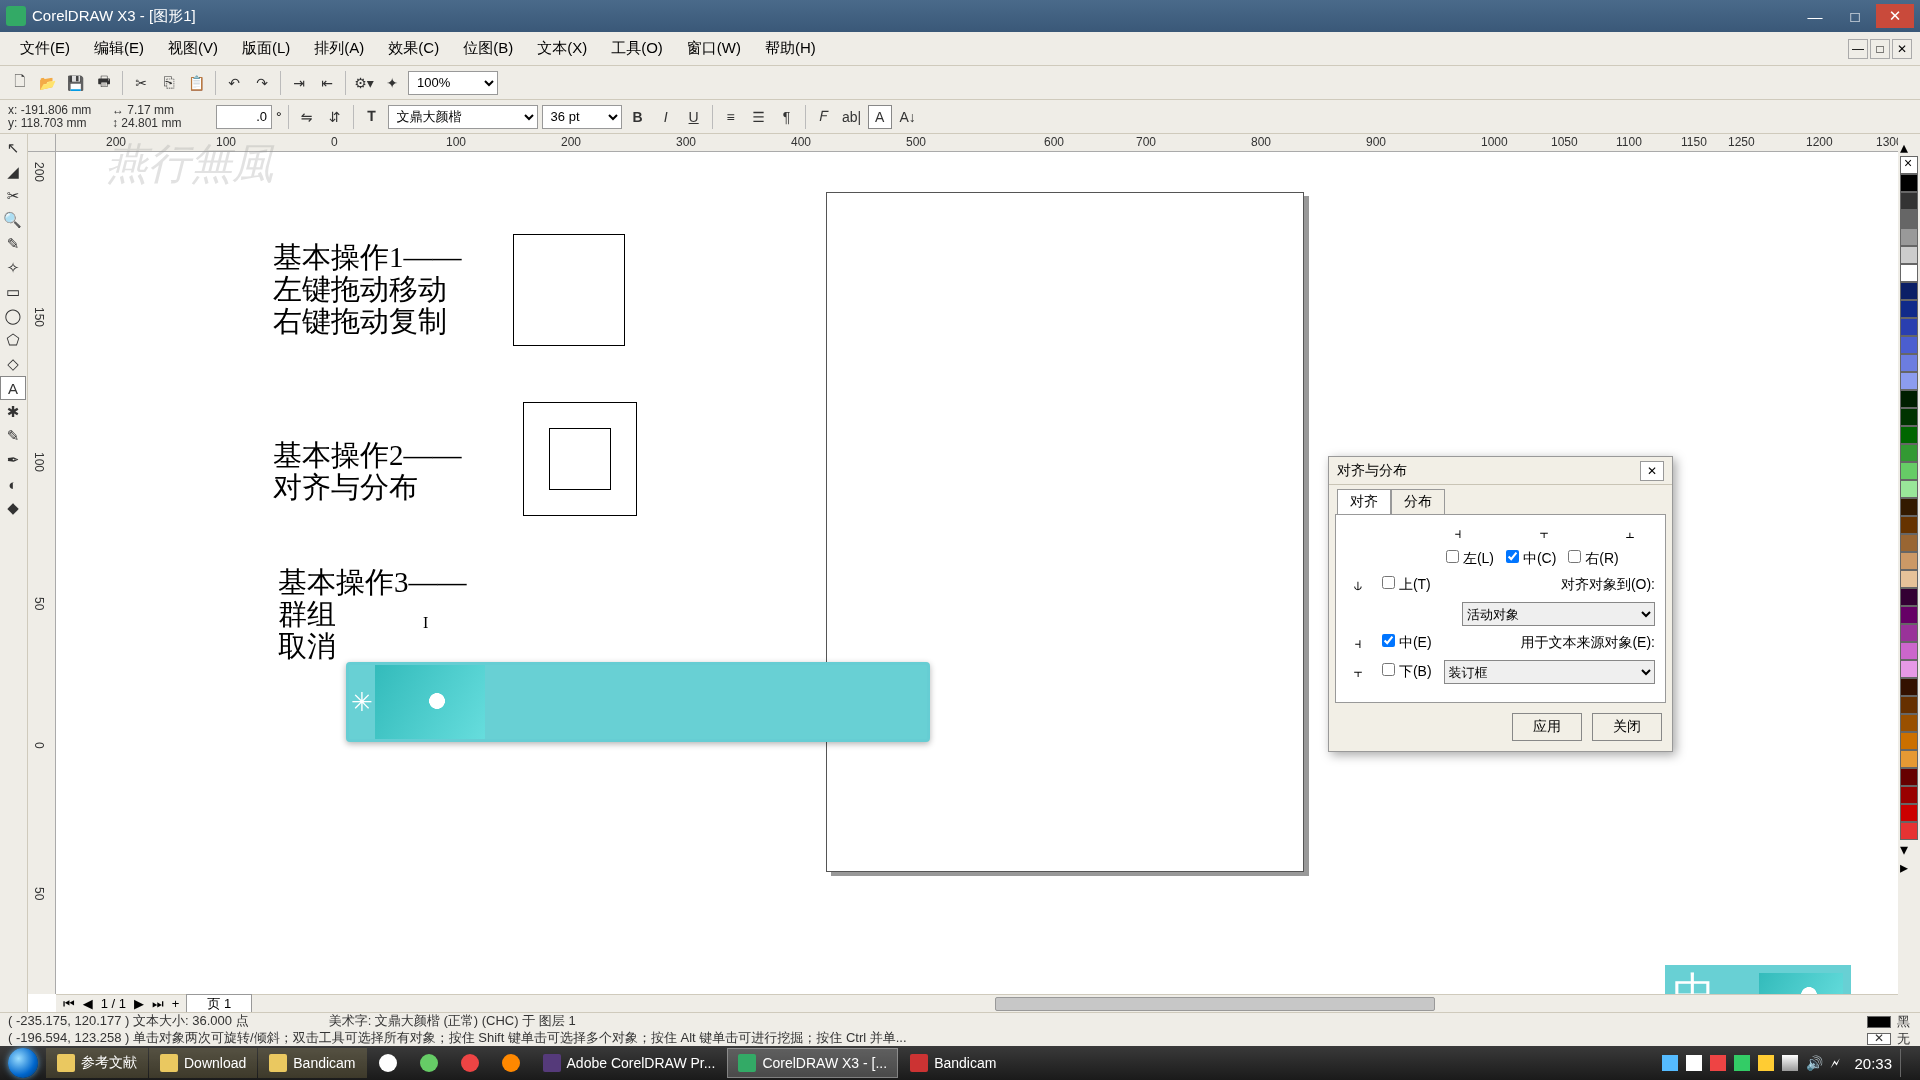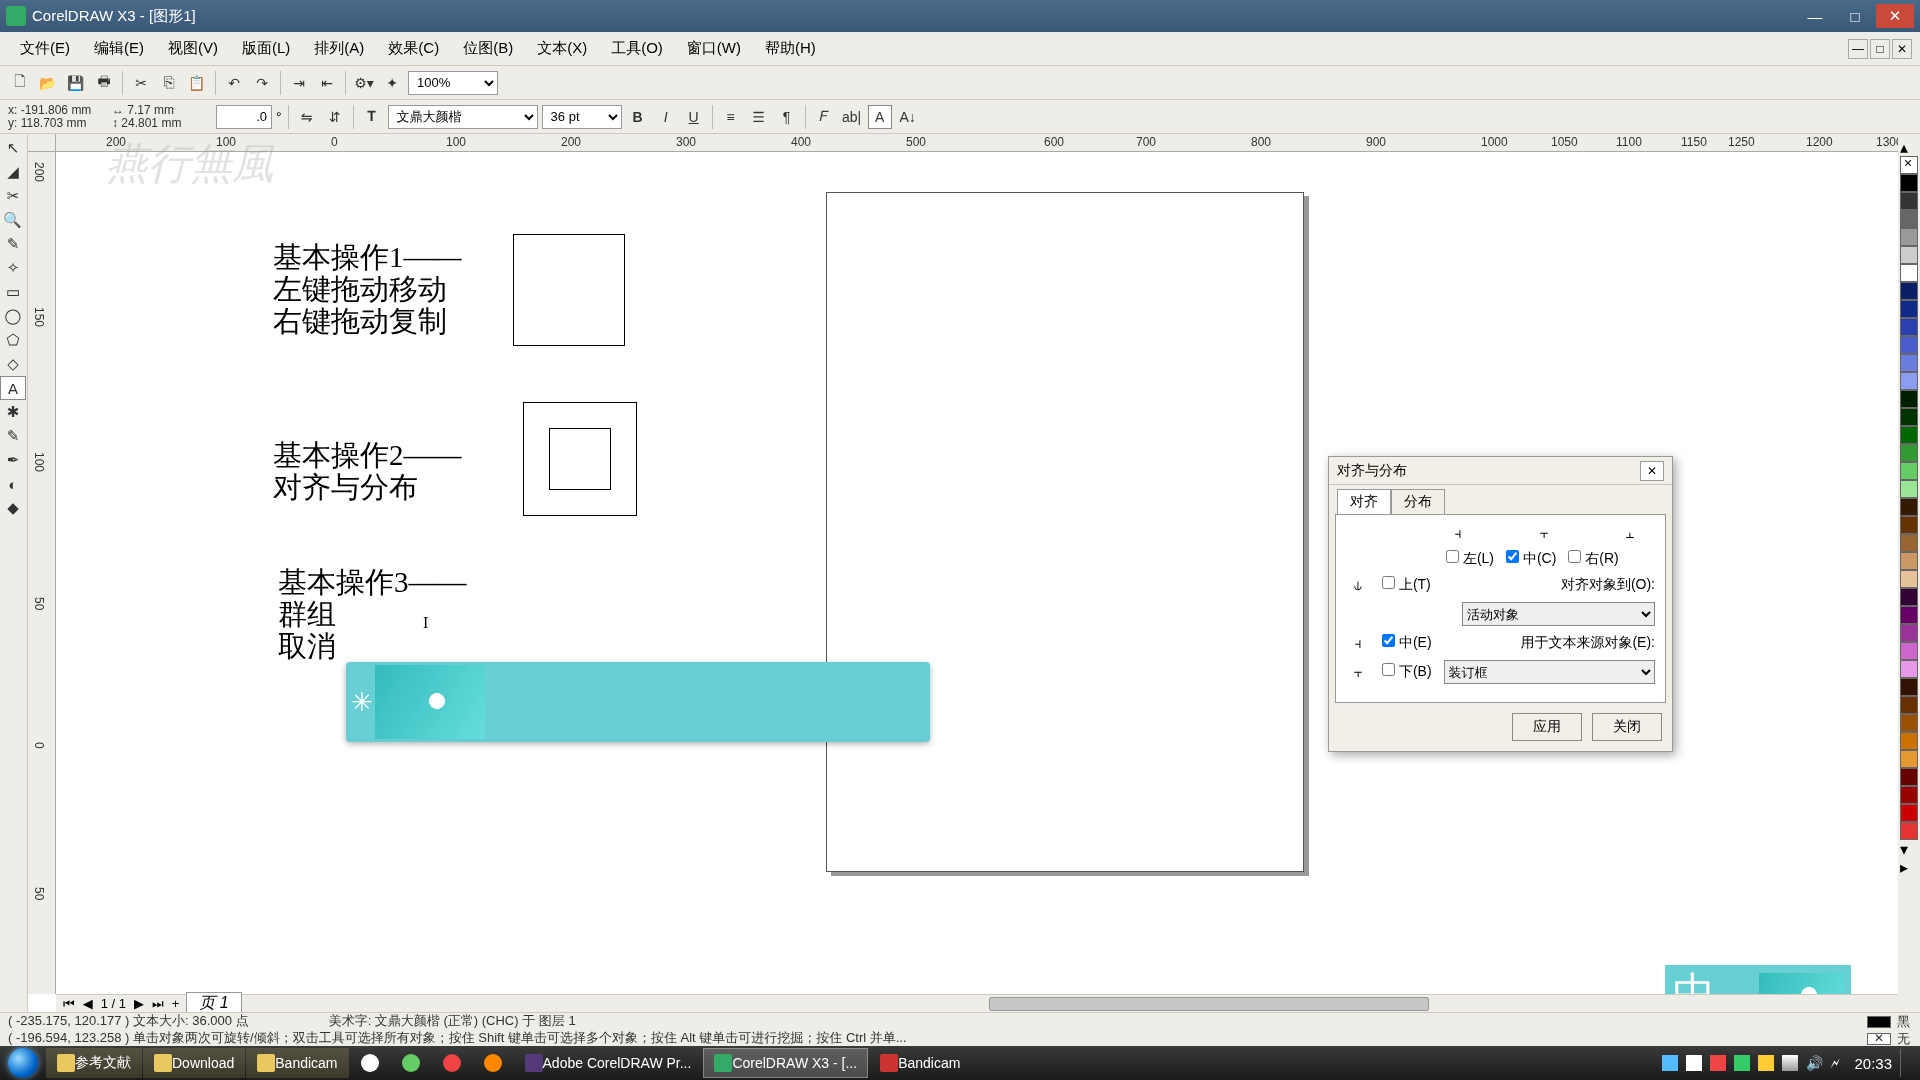--- a/index.html
+++ b/index.html
@@ -59,21 +59,21 @@
 
 .ime-indicator { position: absolute; top: 828px; left: 1634px; width: 192px; height: 62px; background: #68d0d4; border: 3px solid #fff; display: flex; align-items: center; padding: 0 8px; }
 .ime-indicator .zh { font-size: 42px; color: #fff; font-family: "KaiTi"; }
 .ime-indicator .deco { flex: 1; height: 40px; background: linear-gradient(120deg,#3bb,#6dd); margin-left: 6px; position: relative; }
 
 .vscroll { position: absolute; top: 18px; right: 0; bottom: 18px; width: 18px; background: #efede7; border-left: 1px solid #cfcabc; }
 .vscroll .thumb { position: absolute; top: 140px; left: 2px; width: 14px; height: 440px; background: #c7c7c7; border: 1px solid #999; border-radius: 2px; }
 .hscroll-bar { position: absolute; bottom: 0; left: 28px; right: 18px; height: 18px; background: #efede7; border-top: 1px solid #cfcabc; display: flex; align-items: center; font-size: 13px; }
 .hscroll-bar .pagenav { display: flex; align-items: center; gap: 2px; padding: 0 4px; }
 .hscroll-bar .pagenav span { cursor: pointer; padding: 0 3px; }
-.hscroll-bar .pagtab { border: 1px solid #999; background: #fff; padding: 0 12px; font-size: 16px; font-style: italic; }
+.hscroll-bar .pagtab { border: 1px solid #999; background: #fff; padding: 0 20px; font-size: 13px; }
 .hscroll-bar .track { flex: 1; position: relative; height: 16px; margin: 0 4px; }
 .hscroll-bar .track .thumb { position: absolute; left: 45%; top: 1px; width: 440px; height: 14px; background: #c7c7c7; border: 1px solid #999; border-radius: 2px; }
 
 .color-palette { position: absolute; top: 134px; right: 0; bottom: 68px; width: 22px; background: #efede7; display: flex; flex-direction: column; align-items: center; padding-top: 4px; gap: 0; }
 .color-palette .sw { width: 18px; height: 18px; border: 1px solid #666; cursor: pointer; }
 .color-palette .none { background: #fff; position: relative; }
 .color-palette .none:after { content: "×"; position: absolute; top: -2px; left: 3px; color: #000; font-size: 14px; }
 
 .dialog { position: absolute; top: 322px; left: 1300px; width: 345px; background: #f2efe6; border: 1px solid #999; box-shadow: 3px 3px 10px rgba(0,0,0,0.35); font-size: 14px; }
 .dialog .dlg-title { height: 28px; background: #f2efe6; display: flex; align-items: center; padding: 0 8px; border-bottom: 1px solid #c9c4b5; }
@@ -93,21 +93,21 @@
 .statusbar .row { display: flex; align-items: center; height: 17px; }
 .statusbar .fill { position: absolute; right: 10px; top: 0; font-size: 13px; display: flex; align-items: center; gap: 6px; }
 .statusbar .fill-sw { width: 24px; height: 12px; border: 1px solid #666; background: #000; }
 .statusbar .none-sw { width: 24px; height: 12px; border: 1px solid #666; background: #fff; position: relative; }
 .statusbar .none-sw:after { content:"✕"; position:absolute; top:-3px; left:6px; font-size:12px; }
 
 .taskbar { position: absolute; bottom: 0; left: 0; right: 0; height: 34px; background: linear-gradient(#3a3a3a, #1a1a1a); display: flex; align-items: center; }
 .taskbar .start { width: 46px; height: 34px; display: flex; align-items: center; justify-content: center; }
 .taskbar .start-orb { width: 30px; height: 30px; border-radius: 50%; background: radial-gradient(circle at 35% 35%, #9df, #06c 60%, #036); box-shadow: 0 0 6px rgba(120,200,255,0.7); }
 .taskbar .pinned { display: flex; align-items: center; gap: 1px; }
-.taskbar .task { height: 30px; padding: 0 10px; display: flex; align-items: center; color: #fff; font-size: 14px; cursor: pointer; border: 1px solid transparent; }
+.taskbar .task { height: 30px; padding: 0 10px; display: flex; align-items: center; gap: 6px; color: #fff; font-size: 14px; cursor: pointer; border: 1px solid transparent; }
 .taskbar .task.active { background: rgba(255,255,255,0.2); border-color: rgba(255,255,255,0.3); text-align: center; }
 .taskbar .task.folder { background: rgba(255,230,130,0.15); }
 .taskbar .task .ic { width: 18px; height: 18px; background: #eac860; border-radius: 2px; }
 .taskbar .tray { margin-left: auto; display: flex; align-items: center; gap: 8px; padding: 0 10px; color: #fff; font-size: 14px; }
 .taskbar .tray .tic { width: 16px; height: 16px; display: inline-block; }
 .taskbar .clock { font-size: 15px; }
 </style>
 </head>
 <body>
 

